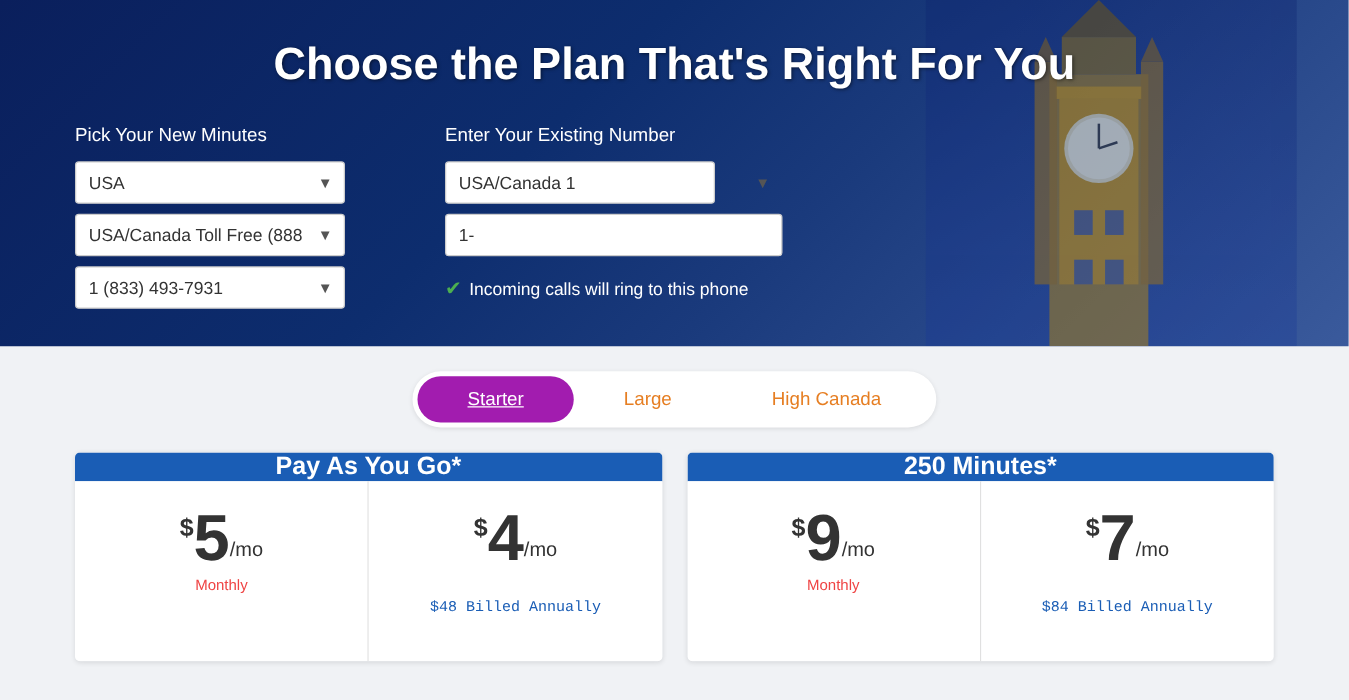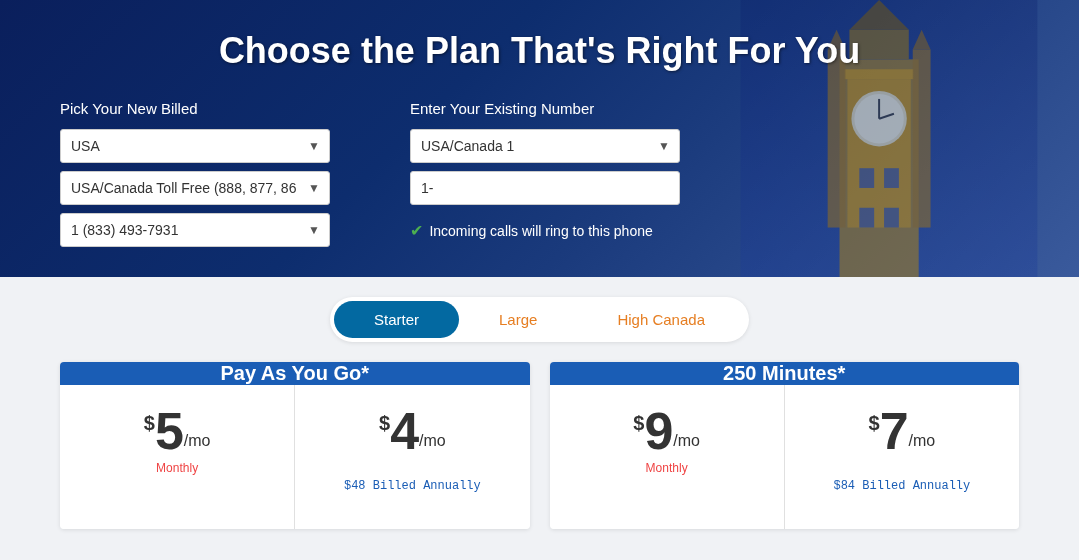--- a/index.html
+++ b/index.html
@@ -40,21 +40,21 @@
       border: 1px solid #ccc;
       border-radius: 3px;
       font-size: 14px;
       background: white;
       color: #333;
       appearance: none;
       -webkit-appearance: none;
       cursor: pointer;
       outline: none;
     }
-    .form-group select { width: 270px; }
+    .form-group select { width: 216px; }
     .form-group input { width: 270px; }
     .select-arrow {
       position: absolute;
       right: 10px;
       top: 50%;
       transform: translateY(-50%);
       pointer-events: none;
       color: #555;
       font-size: 12px;
     }
@@ -109,22 +109,23 @@
       border-radius: 25px;
       font-size: 15px;
       font-weight: 500;
       cursor: pointer;
       border: none;
       background: transparent;
       color: #e67e22;
       transition: all 0.2s;
     }
     .tab.active {
-      background: #0369a1;
-      color: white;
+      background: #a21caf;
+      color: white;
+      text-decoration: underline;
     }
 
     
     .pricing-section {
       padding: 0 60px 20px 60px;
       background: #f0f2f5;
       display: flex;
       gap: 20px;
     }
     .pricing-block {
@@ -242,21 +243,21 @@
     <polygon points="88,50 97,30 106,50" fill="#8b6010" opacity="0.8"></polygon>
     <polygon points="174,50 183,30 192,50" fill="#8b6010" opacity="0.8"></polygon>
   </svg>
 
   <div class="hero-content">
     <h1>Choose the Plan That's Right For You</h1>
 
     <div class="hero-forms">
 
       <div class="form-group">
-        <label>Pick Your New Billed</label>
+        <label>Pick Your New Minutes</label>
 
         <div class="select-wrapper">
           <select>
             <option>USA</option>
             <option>Canada</option>
             <option>UK</option>
           </select>
           <span class="select-arrow">▼</span>
         </div>
 

